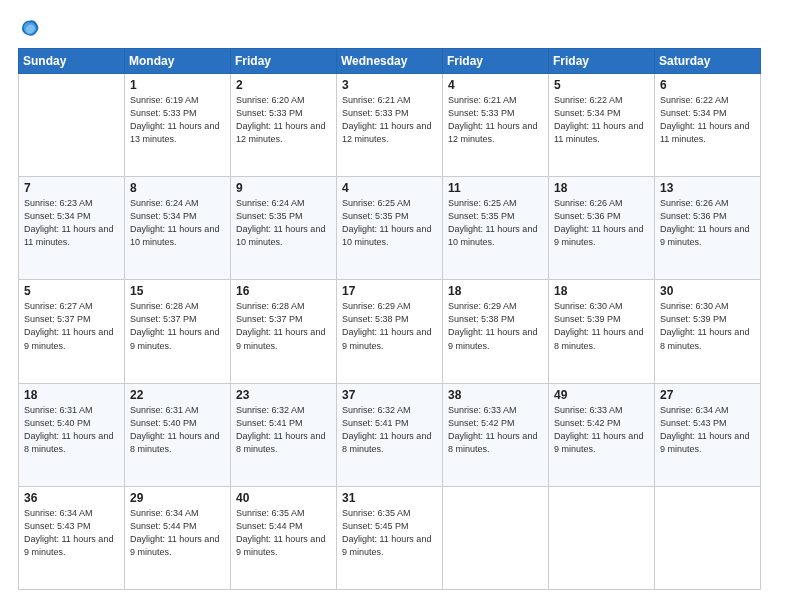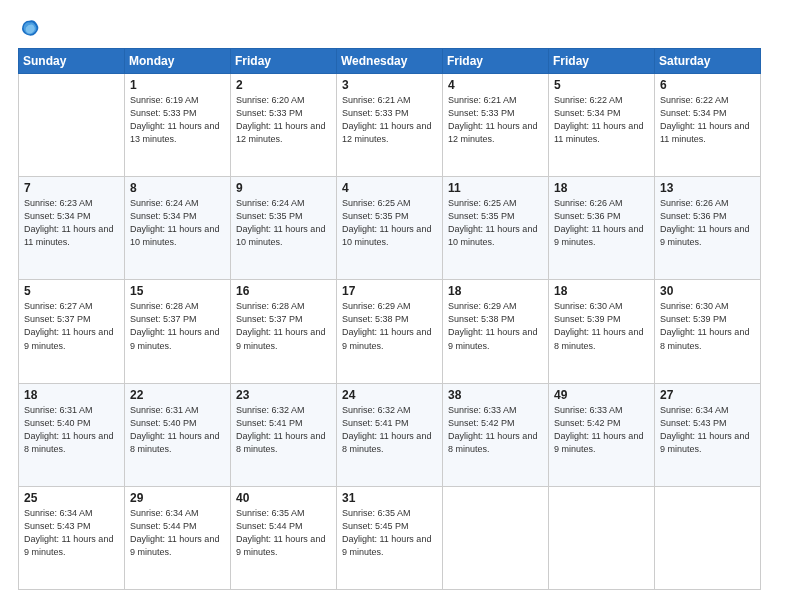--- a/index.html
+++ b/index.html
@@ -234,39 +234,39 @@
           </td>
           <td>
             <span class="day-num">22</span>
             <div class="day-info">Sunrise: 6:31 AM<br>Sunset: 5:40 PM<br>Daylight: 11 hours and 8 minutes.</div>
           </td>
           <td>
             <span class="day-num">23</span>
             <div class="day-info">Sunrise: 6:32 AM<br>Sunset: 5:41 PM<br>Daylight: 11 hours and 8 minutes.</div>
           </td>
           <td>
-            <span class="day-num">24</span>
+            <span class="day-num">37</span>
             <div class="day-info">Sunrise: 6:32 AM<br>Sunset: 5:41 PM<br>Daylight: 11 hours and 8 minutes.</div>
           </td>
           <td>
             <span class="day-num">38</span>
             <div class="day-info">Sunrise: 6:33 AM<br>Sunset: 5:42 PM<br>Daylight: 11 hours and 8 minutes.</div>
           </td>
           <td>
             <span class="day-num">49</span>
             <div class="day-info">Sunrise: 6:33 AM<br>Sunset: 5:42 PM<br>Daylight: 11 hours and 9 minutes.</div>
           </td>
           <td>
             <span class="day-num">27</span>
             <div class="day-info">Sunrise: 6:34 AM<br>Sunset: 5:43 PM<br>Daylight: 11 hours and 9 minutes.</div>
           </td>
         </tr>
         <tr>
           <td>
-            <span class="day-num">25</span>
+            <span class="day-num">36</span>
             <div class="day-info">Sunrise: 6:34 AM<br>Sunset: 5:43 PM<br>Daylight: 11 hours and 9 minutes.</div>
           </td>
           <td>
             <span class="day-num">29</span>
             <div class="day-info">Sunrise: 6:34 AM<br>Sunset: 5:44 PM<br>Daylight: 11 hours and 9 minutes.</div>
           </td>
           <td>
             <span class="day-num">40</span>
             <div class="day-info">Sunrise: 6:35 AM<br>Sunset: 5:44 PM<br>Daylight: 11 hours and 9 minutes.</div>
           </td>

